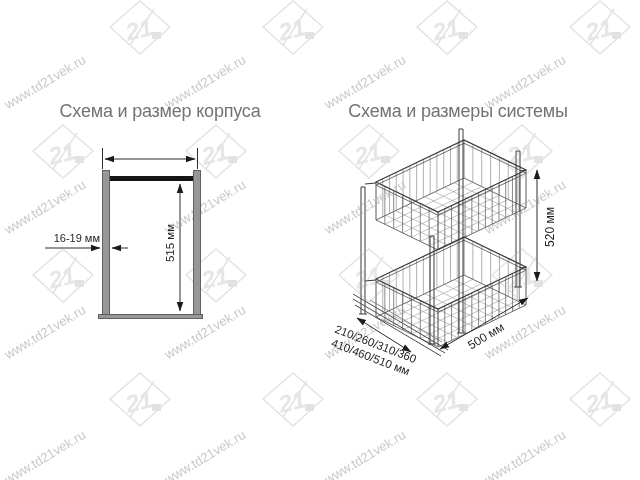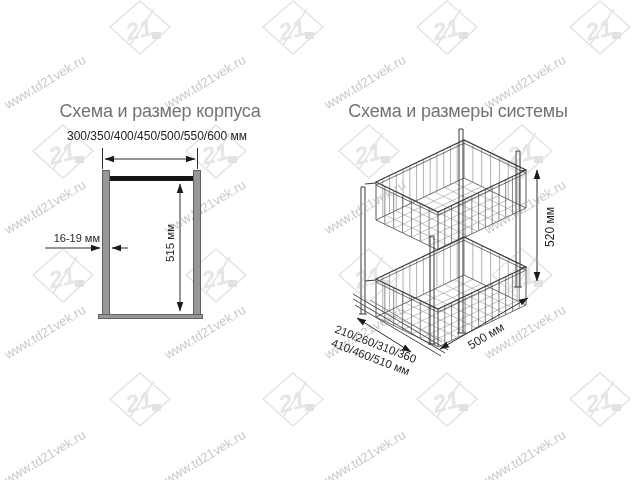--- a/index.html
+++ b/index.html
@@ -39,21 +39,20 @@
       <g id="logo21" fill="none" stroke="#e2e2e2" stroke-width="1.4">
         <path d="M32 2 L62 28 L32 55 L2 28 Z"></path>
         <path d="M22 46 L46 10"></path>
         <text x="31" y="39" font-size="24" font-weight="bold" font-style="italic" fill="#e6e6e6" stroke="none" text-anchor="middle" transform="rotate(-14 31 31)">21</text>
         <rect x="44" y="33" width="9" height="7" fill="#e2e2e2" stroke="none"></rect>
       </g>
     </defs>
   </svg>
 
   <div id="title-left" class="title">Схема и размер корпуса</div>
-  <div id="subtitle-left">300/350/400/450/500/550/600 мм</div>
 
   <div id="wall-l" class="wall"></div>
   <div id="wall-r" class="wall"></div>
   <div id="top-rail"></div>
   <div id="bottom-panel"></div>
 
   <svg id="fig" width="640" height="480" viewBox="0 0 640 480">
     <defs>
       <marker id="arw" viewBox="0 0 10 8" markerWidth="10" markerHeight="8" refX="9" refY="4" orient="auto-start-reverse" markerUnits="userSpaceOnUse">
         <path d="M0,0.7 L9.5,4 L0,7.3 Z" fill="#1c1c1c"></path>

